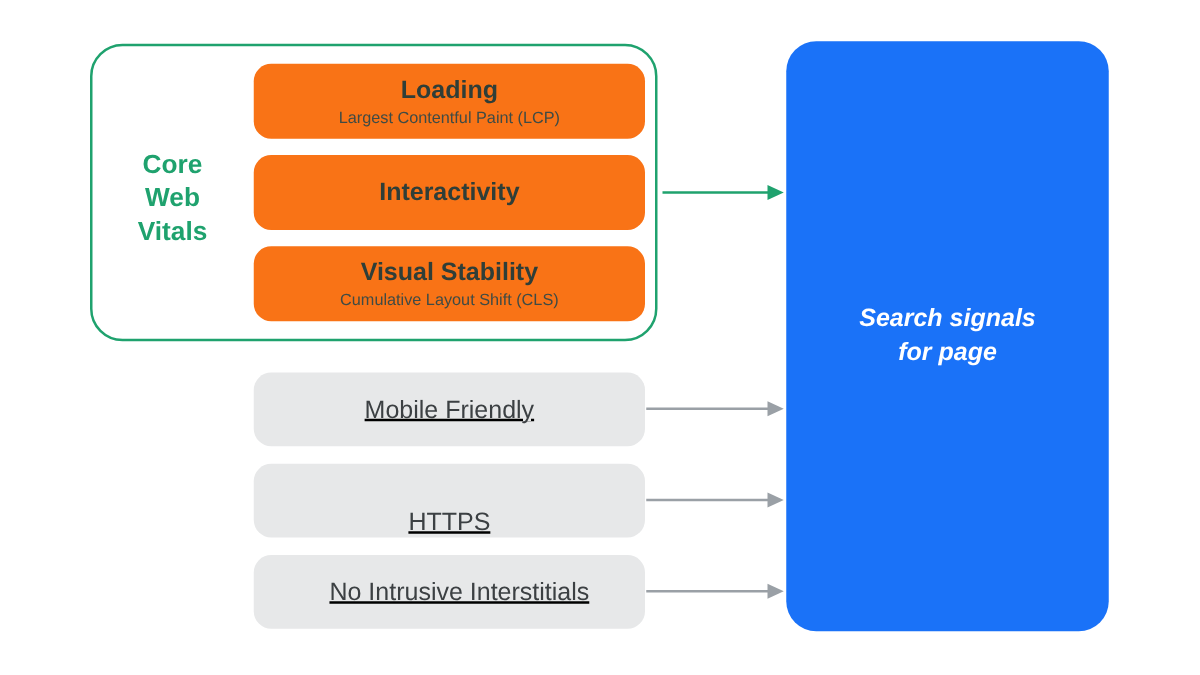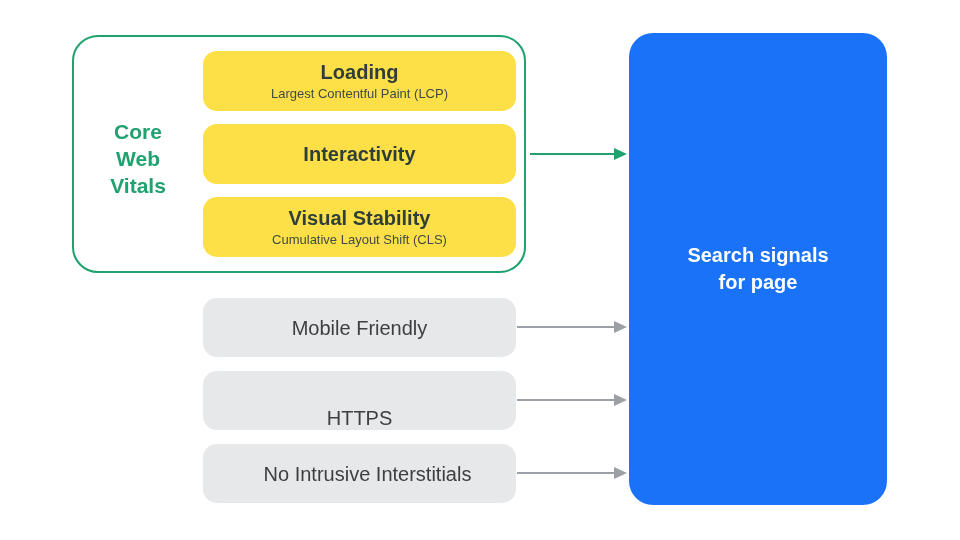--- a/index.html
+++ b/index.html
@@ -39,36 +39,37 @@
     width: 313px;
     height: 60px;
     border-radius: 14px;
     display: flex;
     flex-direction: column;
     align-items: center;
     justify-content: center;
     text-align: center;
     box-sizing: border-box;
   }
-  .pill.mint { background: #fde047; }
+  .pill.mint { background: #f97316; }
   .pill.mint .pill-title {
     color: #2f3e38;
     font-size: 20px;
     font-weight: bold;
     line-height: 24px;
   }
   .pill.mint .pill-sub {
     color: #3f4b45;
     font-size: 13px;
     line-height: 17px;
     margin-top: 1px;
   }
   .pill.gray {
     background: #e7e8e9;
     height: 59px;
+    text-decoration: underline;
   }
   .pill.gray .pill-title {
     color: #3c4043;
     font-size: 20px;
     font-weight: normal;
     line-height: 24px;
   }
   
   .result-box {
     position: absolute;
@@ -80,21 +81,21 @@
     align-items: center;
     justify-content: center;
   }
   .result-text {
     color: #ffffff;
     font-size: 20px;
     font-weight: bold;
     line-height: 27px;
     text-align: center;
   }
-  .result-text span { display: block; }
+  .result-text span { display: block; font-style: italic; }
   
   .arrow-line {
     position: absolute;
     height: 2px;
   }
   .arrow-line.green { background: #1fa26e; }
   .arrow-line.gray { background: #9aa0a6; }
   .arrow-head {
     position: absolute;
     width: 0; height: 0;

